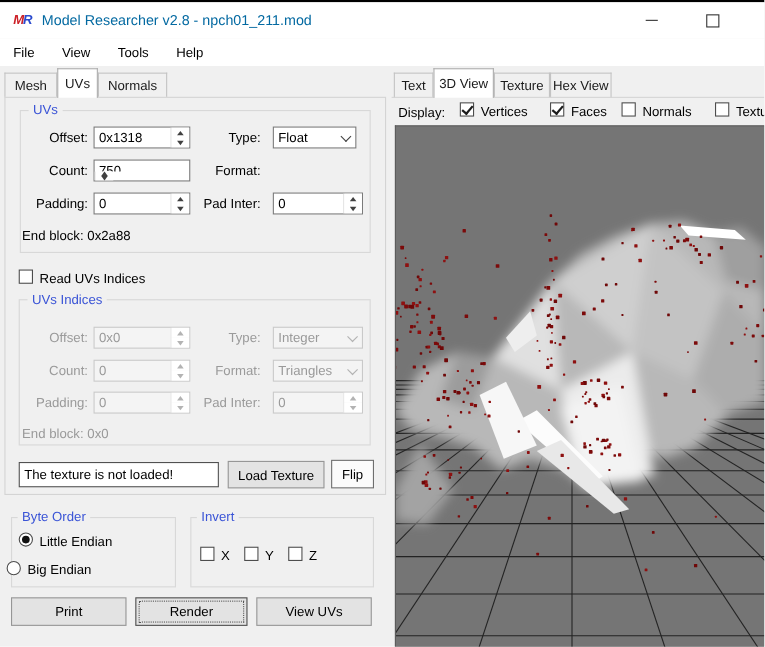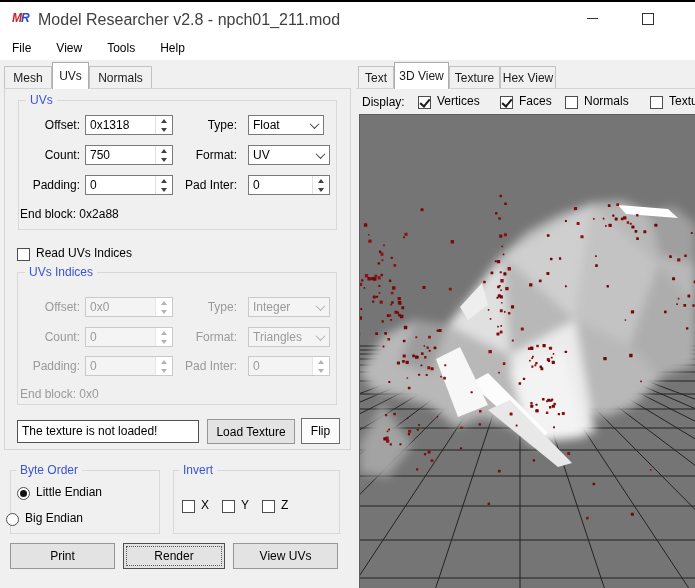--- a/index.html
+++ b/index.html
@@ -3,21 +3,21 @@
 <meta charset="utf-8">
 <style>
   html,body{margin:0;padding:0;}
   .window{position:relative;width:695px;height:588px;overflow:hidden;background:#f0f0f0;
     font-family:"Liberation Sans",sans-serif;font-size:12px;color:#000;border-top:2px solid #000000;box-sizing:border-box;padding-left:44px;}
   .abs{position:absolute;}
   
   .titlebar{left:0;top:0;width:695px;height:33px;background:#ffffff;}
   .logo{left:12px;top:9px;font-weight:bold;font-size:12px;letter-spacing:-1px;font-style:italic;}
   .logo .m{color:#cc2027;} .logo .r{color:#2b4bce;}
-  .title-text{left:38px;top:9px;font-size:16px;color:#404040;text-align:right;}
+  .title-text{left:38px;top:9px;font-size:13px;color:#0369a1;text-align:right;}
   .winbtn{top:0;width:46px;height:33px;display:flex;align-items:center;justify-content:center;}
   .ic-min{width:11px;height:1px;background:#333;}
   .ic-max{width:10px;height:10px;border:1px solid #333;}
   
   .menubar{left:0;top:33px;width:695px;height:25px;background:#ffffff;display:flex;align-items:center;padding-left:8px;box-sizing:border-box;gap:17px;}
   .menu-item{padding:2px 4px;color:#000;}
   
   .tab{background:#f0f0f0;border:1px solid #c3c3c3;border-bottom:none;display:flex;align-items:center;justify-content:center;color:#1a1a1a;box-sizing:border-box;}
   .tab.active{background:#ffffff;z-index:3;border-color:#acacac;}
   .tabpage{border:1px solid #d4d4d4;background:#f0f0f0;box-sizing:border-box;}
@@ -38,21 +38,21 @@
   .chev i{display:block;width:6px;height:6px;border-right:1px solid #404040;border-bottom:1px solid #404040;transform:rotate(45deg) translate(-1px,-1px);}
   .disabled.spinbox,.disabled.combo{background:#f4f4f4;border-color:#c9c9c9;color:#9a9a9a;}
   .disabled .arrow-up{border-bottom-color:#b3b3b3;} .disabled .arrow-dn{border-top-color:#b3b3b3;}
   .disabled .chev i{border-color:#b3b3b3;}
   .disabled .spin{border-left-color:#e7e7e7;}
   
   .cb{width:13px;height:13px;background:#fff;border:1px solid #4d4d4d;box-sizing:border-box;position:relative;}
   .cb.checked:after{content:"";position:absolute;left:3px;top:0px;width:4px;height:8px;border-right:2px solid #1c1c1c;border-bottom:2px solid #1c1c1c;transform:rotate(40deg);}
   .radio{width:13px;height:13px;background:#fff;border:1px solid #4d4d4d;border-radius:50%;box-sizing:border-box;position:relative;}
   .radio.checked:after{content:"";position:absolute;left:2px;top:2px;width:7px;height:7px;border-radius:50%;background:#111;}
-  .checkrow{display:flex;align-items:flex-end;gap:6px;}
+  .checkrow{display:flex;align-items:flex-start;gap:6px;}
   
   .btn{background:#e3e3e3;border:1px solid #969696;display:flex;align-items:center;justify-content:center;box-sizing:border-box;color:#000;}
   .btn.focus{border-color:#4f4f4f;outline:1px dotted #555;outline-offset:-4px;}
   .btn.flat{background:#fbfbfb;border-color:#6e6e6e;}
   .textbox{border-color:#515151;}
   
   .viewport{left:359px;top:112px;width:336px;height:476px;background:#757575;border-top:1px solid #5c5c5c;border-left:1px solid #5c5c5c;box-sizing:border-box;}
 </style>
 </head>
 <body>
@@ -101,38 +101,32 @@
   </div>
   <span class="abs lbl r" style="left:157px;top:115px;width:80px;">Type:</span>
   <div class="abs combo" style="left:248px;top:113px;width:76px;height:20px;">
     <span class="val">Float</span>
     <span class="chev">
         <i></i>
       </span>
   </div>
 
   <span class="abs lbl r" style="left:20px;top:145px;width:60px;">Count:</span>
-  <div class="abs spinbox" style="left:85px;top:143px;width:88px;height:20px;">
+  <div class="abs spinbox" style="left:85px;top:143px;width:88px;height:20px;flex-direction:column;">
     <span class="val">750</span>
     <span class="spin">
         <span class="sbtn">
           <i class="arrow-up"></i>
         </span>
         <span class="sbtn">
           <i class="arrow-dn"></i>
         </span>
       </span>
   </div>
   <span class="abs lbl r" style="left:157px;top:145px;width:80px;">Format:</span>
-  <div class="abs combo" style="left:248px;top:143px;width:82px;height:20px;">
-    <span class="val">UV</span>
-    <span class="chev">
-        <i></i>
-      </span>
-  </div>
 
   <span class="abs lbl r" style="left:20px;top:175px;width:60px;">Padding:</span>
   <div class="abs spinbox" style="left:85px;top:173px;width:88px;height:20px;">
     <span class="val">0</span>
     <span class="spin">
         <span class="sbtn">
           <i class="arrow-up"></i>
         </span>
         <span class="sbtn">
           <i class="arrow-dn"></i>

